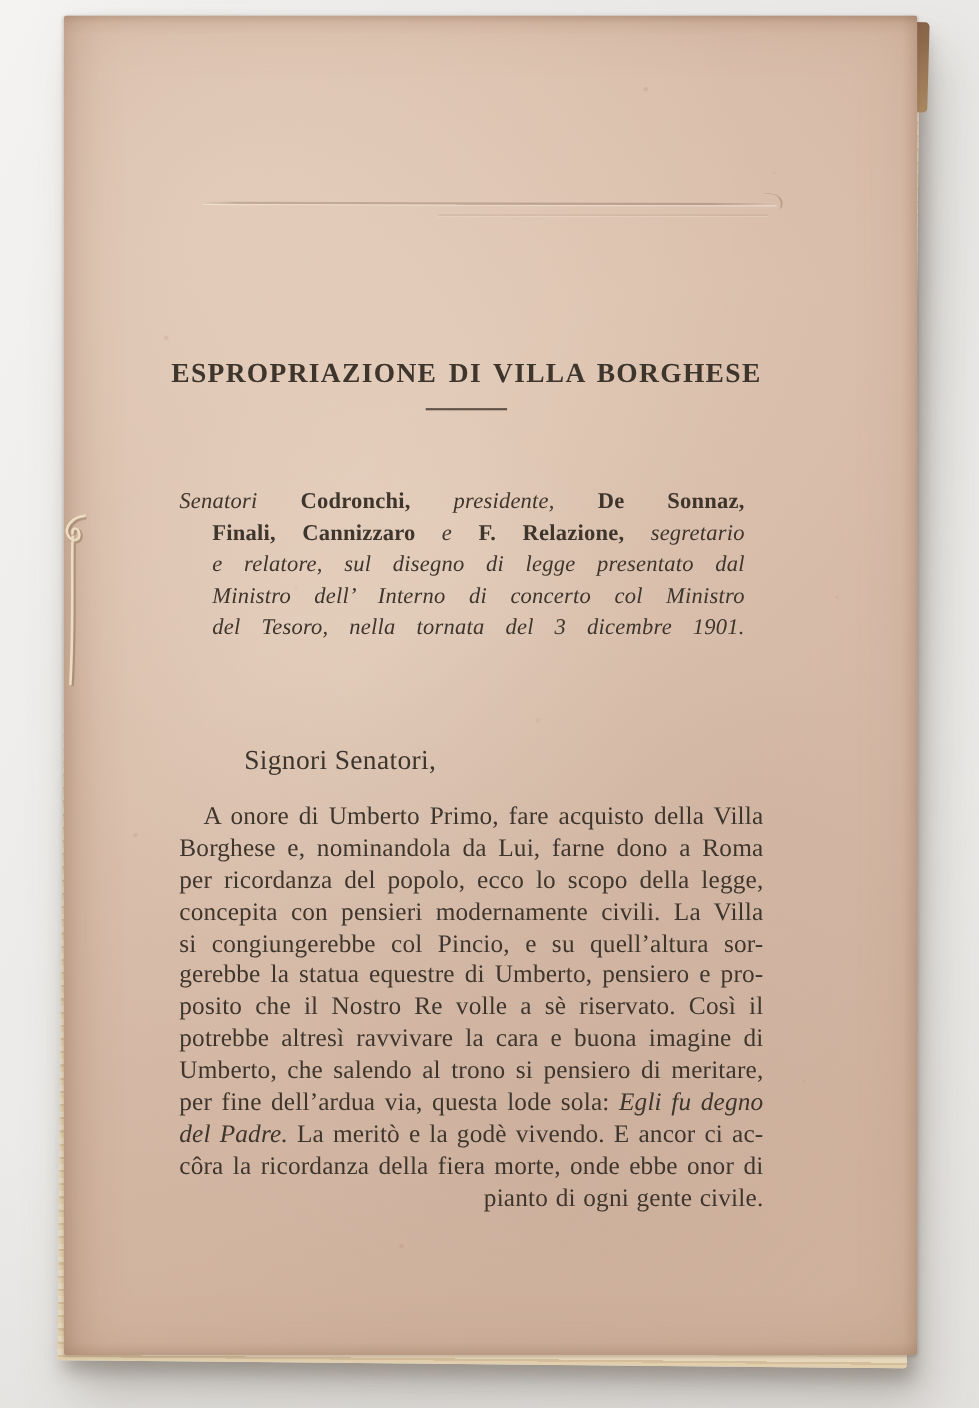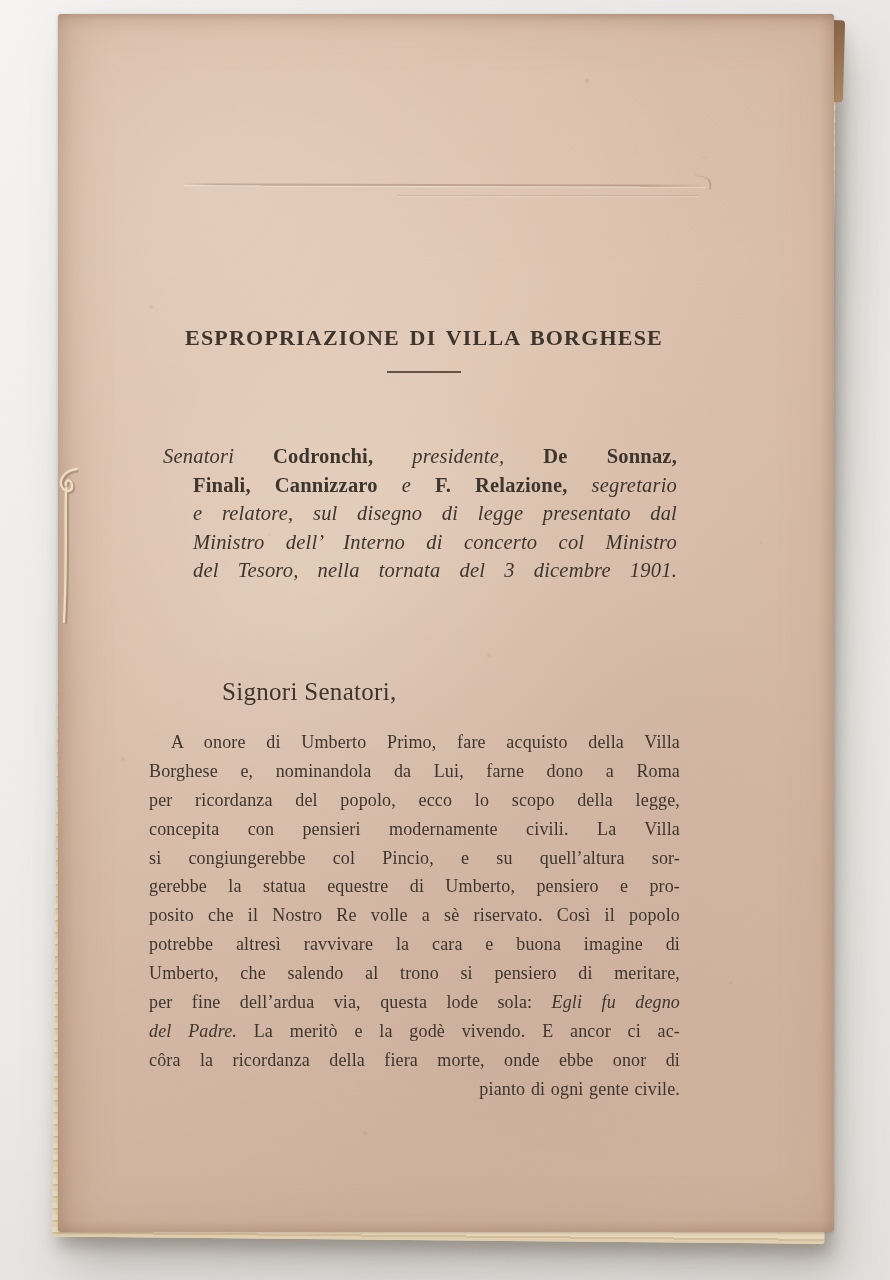--- a/index.html
+++ b/index.html
@@ -122,21 +122,21 @@
 
   .content {
     position: absolute; inset: 0;
     color: var(--ink,#3e352d);
   }
   .title {
     position: absolute;
     left: 60px; top: 310px; width: 612px;
     margin: 0;
     text-align: center;
-    font-size: 22px;
+    font-size: 25px;
     font-weight: 700;
     letter-spacing: 1.2px;
     word-spacing: 3px;
     line-height: 1.25;
   }
   .rule {
     position: absolute;
     left: 329px; top: 357px;
     width: 74px; height: 2px;
     background: rgba(62,50,42,.78);
@@ -153,23 +153,23 @@
   .relazione .tline:not(:first-child) { padding-left: 30px; }
   .relazione .s-r, .relazione .s-i, .relazione .s-b { letter-spacing: 0.2px; }
   .salutation {
     position: absolute;
     left: 164px; top: 664px;
     font-size: 25px;
     letter-spacing: 0.3px;
   }
   .para {
     position: absolute;
-    left: 91px; top: 714px;
+    left: 105px; top: 714px;
     width: 531px;
-    font-size: 18px;
+    font-size: 23px;
     line-height: 28.9px;
     word-spacing: 1px;
     letter-spacing: 0.15px;
   }
   .para .tline { height: 28.9px; }
   .para .tline:first-child { text-indent: 22px; }
 
   .tline { overflow: hidden; white-space: normal; }
   .tline.just { text-align: justify; }
   .tline.just::after { content: ""; display: inline-block; width: 100%; height: 0; }

